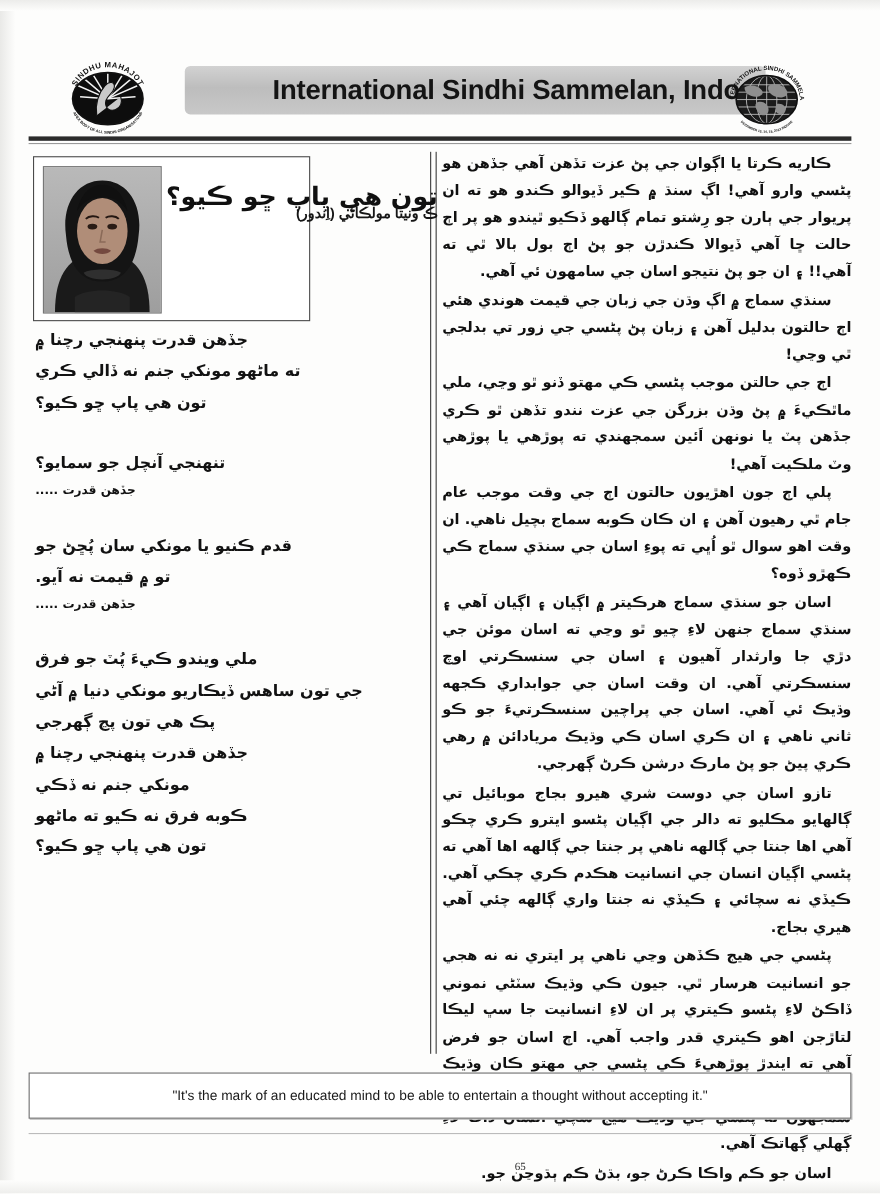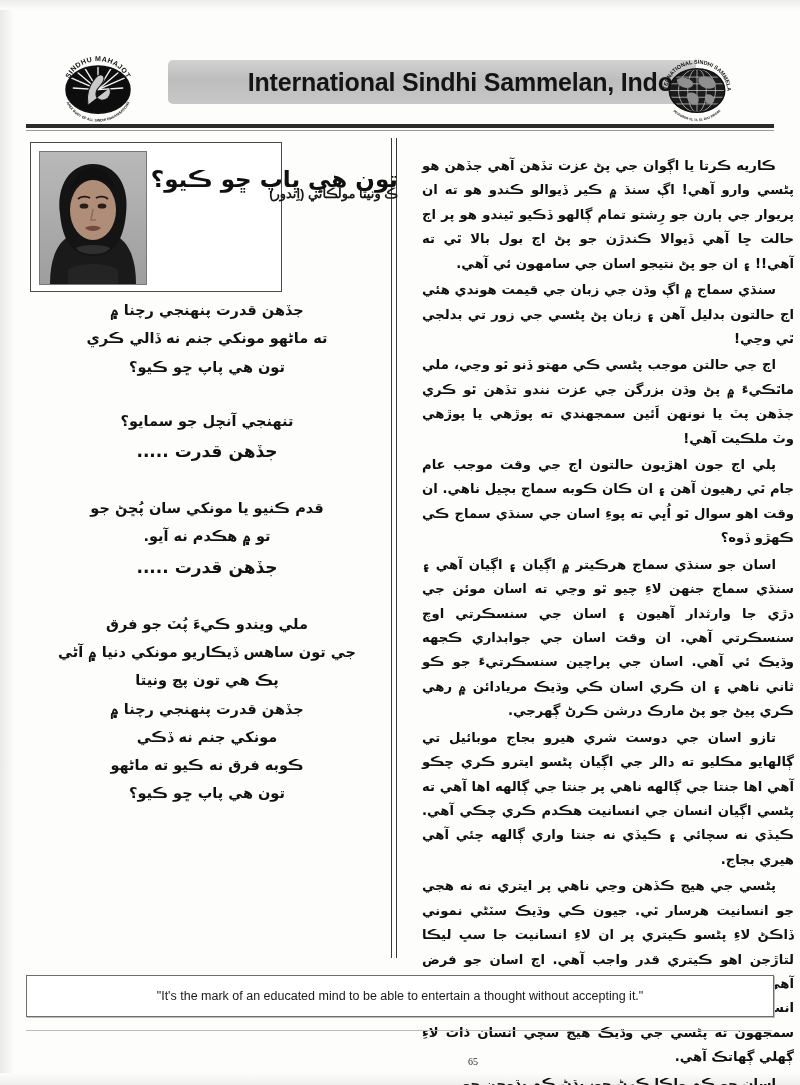--- a/index.html
+++ b/index.html
@@ -152,46 +152,45 @@
     font-weight: bold;
     color: #161616;
     font-family: Liberation Sans, sans-serif;
   }
 
   .poem-body {
     position: absolute;
     left: 0; top: 158px;
     width: 356px;
     direction: rtl;
-    text-align: center;
+    text-align: left;
     font-family: "DejaVu Sans", sans-serif;
   }
   .stanza {
     margin-bottom: 26px;
   }
   .poem-line {
     font-size: 14.5px;
     font-weight: bold;
     color: #121212;
     line-height: 1.95;
     white-space: nowrap;
     padding-left: 6px;
   }
   .poem-line.refrain {
-    font-size: 17px;
+    font-size: 11px;
   }
 
   
   .col-right {
     position: absolute;
-    left: 376px; top: 16px;
+    left: 376px; top: 0;
     width: 372px; height: 820px;
     direction: rtl;
     font-family: "DejaVu Sans", sans-serif;
-    margin-left: 20px;
   }
   .prose-p {
     font-size: 13.2px;
     font-weight: bold;
     color: #101010;
     line-height: 1.85;
     text-align: justify;
     text-align-last: right;
     text-indent: 18px;
     margin: 0 0 2px 0;
@@ -363,28 +362,28 @@
           <div class="poem-line">تون هي پاپ ڇو ڪيو؟</div>
         </div>
 
         <div class="stanza">
           <div class="poem-line">تنهنجي آنچل جو سمايو؟</div>
           <div class="poem-line refrain">جڏهن قدرت .....</div>
         </div>
 
         <div class="stanza">
           <div class="poem-line">قدم ڪنيو يا مونکي سان پُڇڻ جو</div>
-          <div class="poem-line">تو ۾ هڪدم نه آيو.</div>
+          <div class="poem-line">تو ۾ قيمت نه آيو.</div>
           <div class="poem-line refrain">جڏهن قدرت .....</div>
         </div>
 
         <div class="stanza">
           <div class="poem-line">ملي ويندو ڪيءَ پُٽ جو فرق</div>
           <div class="poem-line">جي تون ساهس ڏيڪاريو مونکي دنيا ۾ آڻي</div>
-          <div class="poem-line">پڪ هي تون پڃ ونيتا</div>
+          <div class="poem-line">پڪ هي تون پڃ ڳهرجي</div>
           <div class="poem-line">جڏهن قدرت پنهنجي رچنا ۾</div>
           <div class="poem-line">مونکي جنم نه ڏڪي</div>
           <div class="poem-line">ڪوبه فرق نه ڪيو ته ماڻهو</div>
           <div class="poem-line">تون هي پاپ ڇو ڪيو؟</div>
         </div>
 
       </div>
     </div>
 
     <div class="col-right">

